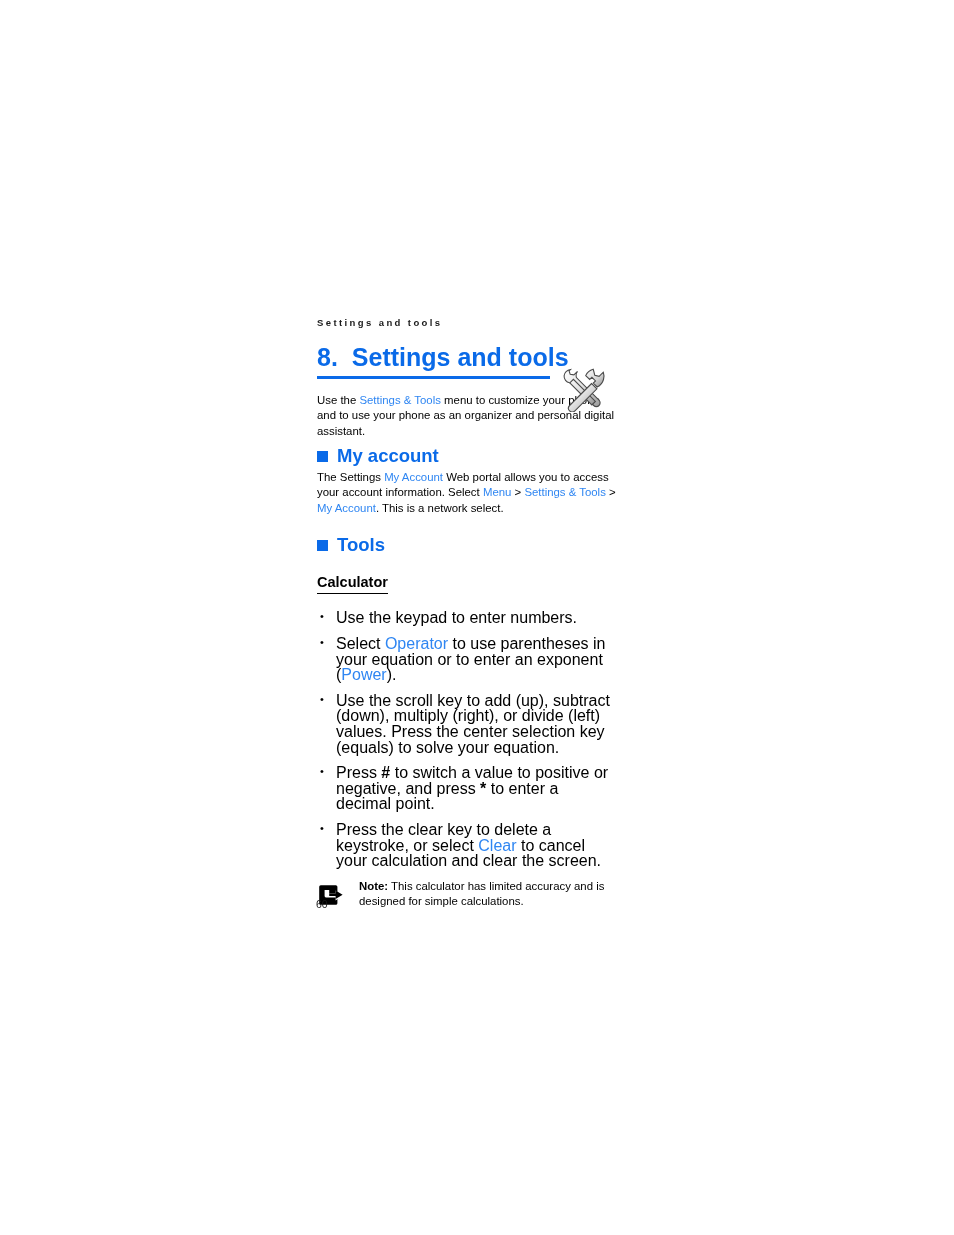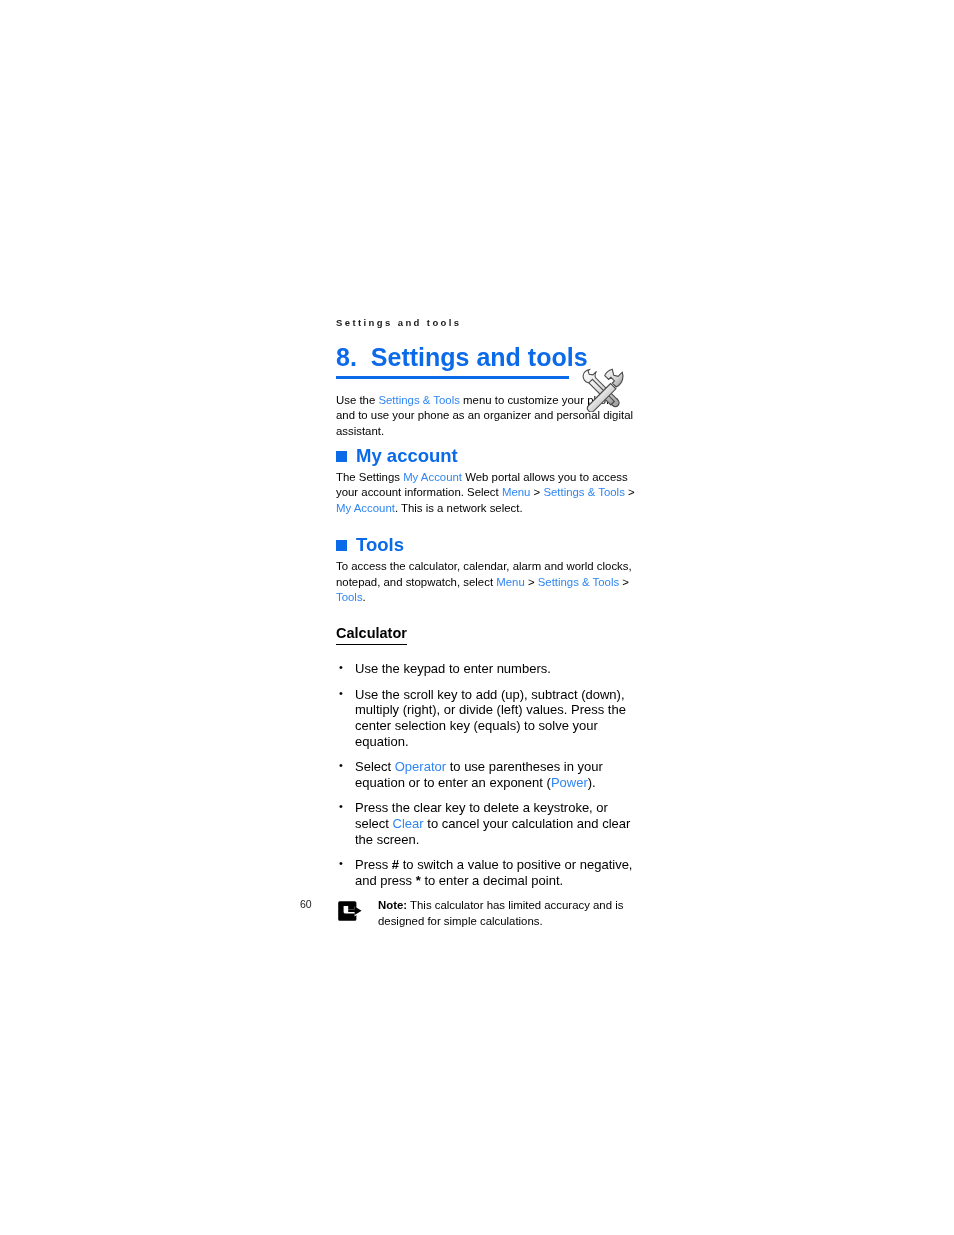--- a/index.html
+++ b/index.html
@@ -14,21 +14,20 @@
     font-family: "Liberation Sans", sans-serif;
     color: #000000;
     -webkit-font-smoothing: antialiased;
   }
 
   .page {
     position: absolute;
     left: 317px;
     top: 318px;
     width: 300px;
-    margin-left: 19px;
   }
 
   
   .running-header {
     font-size: 9.5px;
     font-weight: bold;
     letter-spacing: 2.4px;
     color: #1a1a1a;
     margin: 0 0 16px 0;
     line-height: 1;
@@ -127,56 +126,56 @@
 
   
   ul.bullets {
     list-style: none;
     margin: 9px 0 0 0;
     padding: 0;
   }
   ul.bullets li {
     position: relative;
     padding-left: 19px;
-    font-size: 13px;
+    font-size: 16px;
     line-height: 15.6px;
     margin-bottom: 10px;
   }
   ul.bullets li::before {
     content: "\2022";
     position: absolute;
     left: 3px;
     top: -1px;
     font-size: 11px;
     color: #000;
   }
 
   
   .note {
     display: flex;
-    align-items: flex-start;
+    align-items: center;
     margin-top: 4px;
     padding-left: 2px;
   }
   .note-icon {
     width: 26px;
     height: 22px;
     flex: 0 0 auto;
     margin-right: 14px;
     margin-top: 2px;
   }
   .note-text {
     font-size: 11.4px;
     line-height: 15.6px;
   }
 
   
   .folio {
     position: absolute;
-    left: 300px;
+    left: 316px;
     top: 898px;
     font-size: 10.5px;
     color: #1a1a1a;
   }
 </style>
 </head>
 <body>
 
 <div class="page">
 
@@ -226,32 +225,31 @@
       <h2>My account</h2>
     </div>
     <p class="body"><span>The Settings </span><span class="mn">My Account</span><span> Web portal allows you to access your account information. Select </span><span class="mn">Menu</span><span class="gt"> &gt; </span><span class="mn">Settings &amp; Tools</span><span class="gt"> &gt; </span><span class="mn">My Account</span><span>. This is a network select.</span></p>
   </div>
 
   <div class="section-block">
     <div class="section-head">
       <span class="sq"></span>
       <h2>Tools</h2>
     </div>
-    <p class="body"><span>To access the calculator, calendar, alarm and world clocks, notepad, and stopwatch, select </span><span class="mn">Menu</span><span class="gt"> &gt; </span><span class="mn">Settings &amp; Tools</span><span class="gt"> &gt; </span><span class="mn">Tools</span><span>.</span></p>
   </div>
 
   <div>
     <h3 class="subhead">Calculator</h3>
 
     <ul class="bullets">
       <li><span>Use the keypad to enter numbers.</span></li>
+      <li><span>Select </span><span class="mn">Operator</span><span> to use parentheses in your equation or to enter an exponent (</span><span class="mn">Power</span><span>).</span></li>
       <li><span>Use the scroll key to add (up), subtract (down), multiply (right), or divide (left) values. Press the center selection key (equals) to solve your equation.</span></li>
-      <li><span>Select </span><span class="mn">Operator</span><span> to use parentheses in your equation or to enter an exponent (</span><span class="mn">Power</span><span>).</span></li>
+      <li><span>Press </span><span class="bd">#</span><span> to switch a value to positive or negative, and press </span><span class="bd">*</span><span> to enter a decimal point.</span></li>
       <li><span>Press the clear key to delete a keystroke, or select </span><span class="mn">Clear</span><span> to cancel your calculation and clear the screen.</span></li>
-      <li><span>Press </span><span class="bd">#</span><span> to switch a value to positive or negative, and press </span><span class="bd">*</span><span> to enter a decimal point.</span></li>
     </ul>
 
     <div class="note">
       <div class="note-icon">
         <svg viewBox="0 0 26 22" width="26" height="22" xmlns="http://www.w3.org/2000/svg">
           <path d="M1.8 1.2 h15.0 a1.6 1.6 0 0 1 1.6 1.6 v16.4 a1.6 1.6 0 0 1 -1.6 1.6 H1.8 a1.6 1.6 0 0 1 -1.6 -1.6 V2.8 A1.6 1.6 0 0 1 1.8 1.2 Z" fill="#000000"></path>
           <path d="M5.6 6.0 h4.6 v3.6 h6.4 v-3.0 l6.8 4.9 -6.8 4.9 v-3.0 h-9.6 a1.4 1.4 0 0 1 -1.4 -1.4 Z" fill="#ffffff"></path>
           <path d="M16.6 6.6 v3.0 h-6.4 v2.4 h6.4 v3.0 l7.0-4.2 Z" fill="#000000"></path>
         </svg>
       </div>

